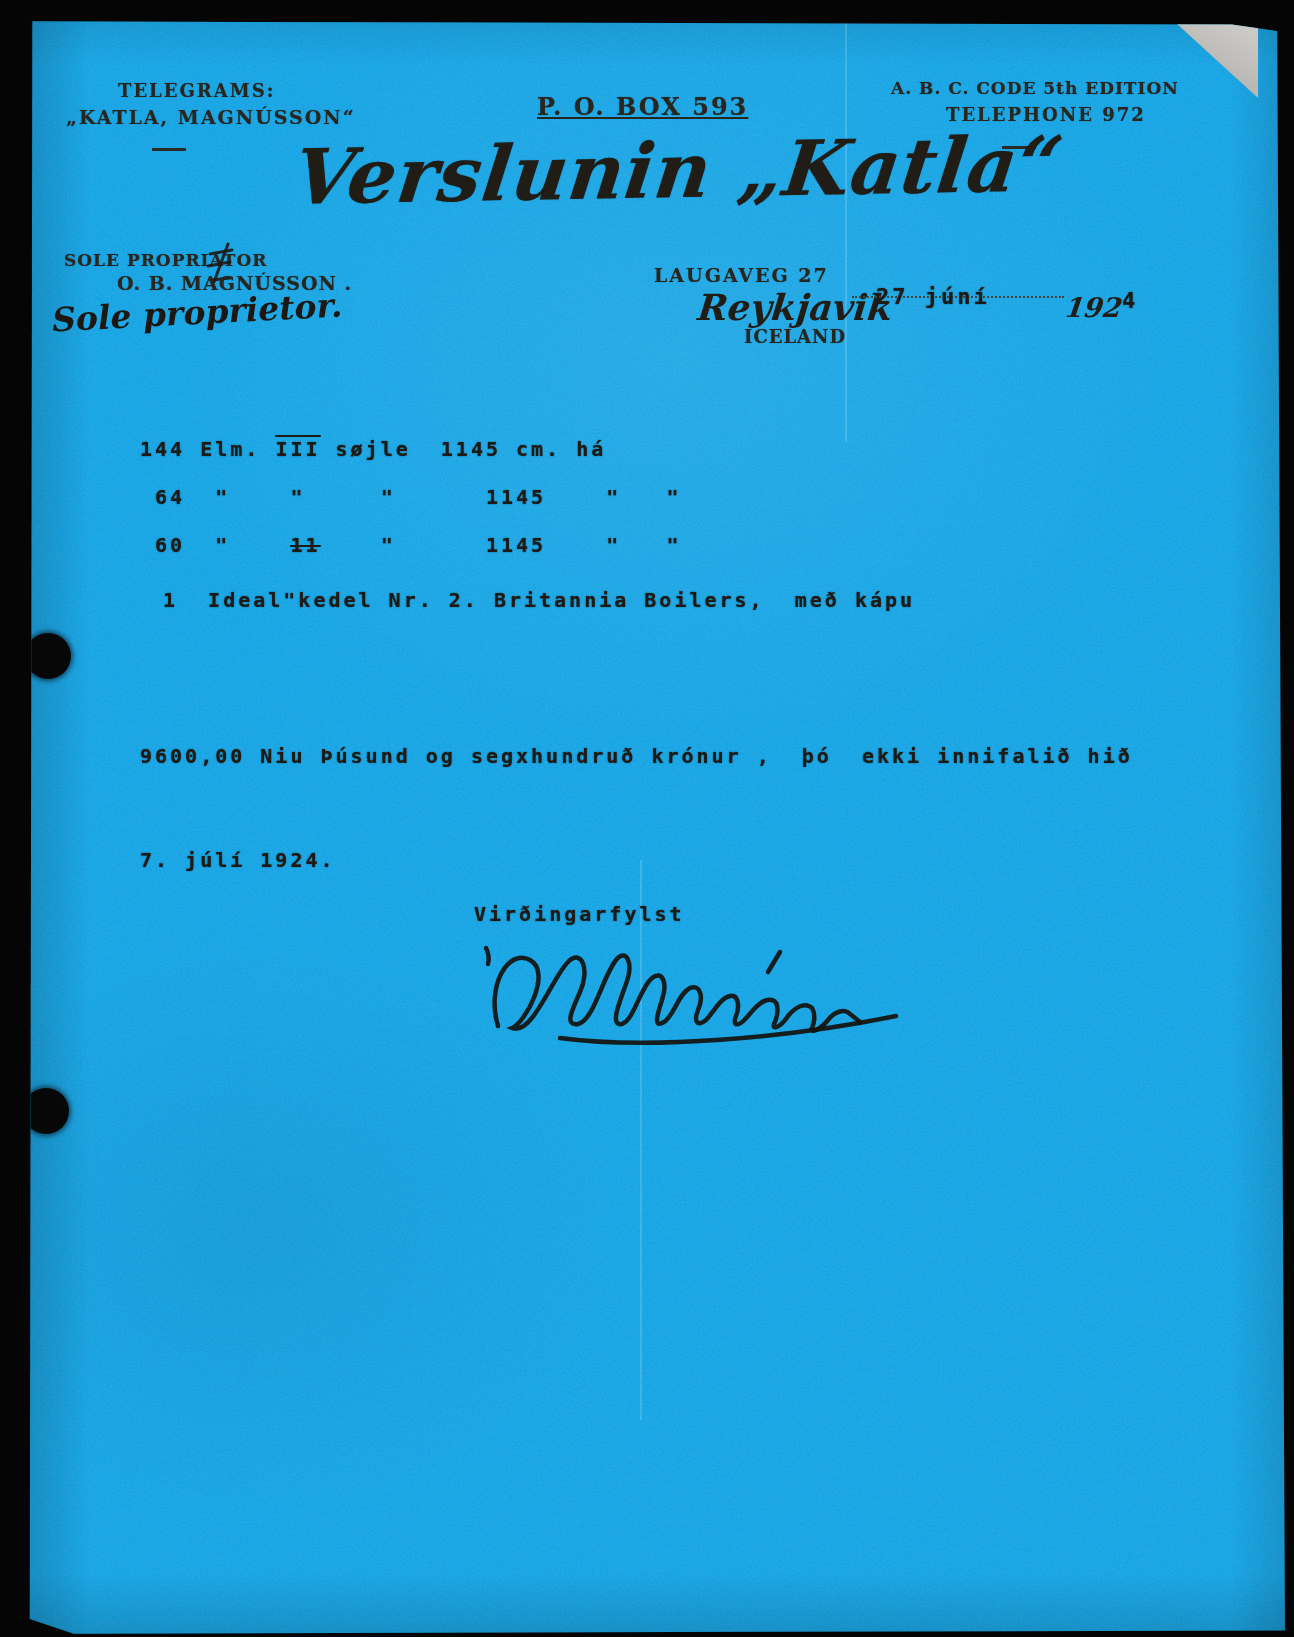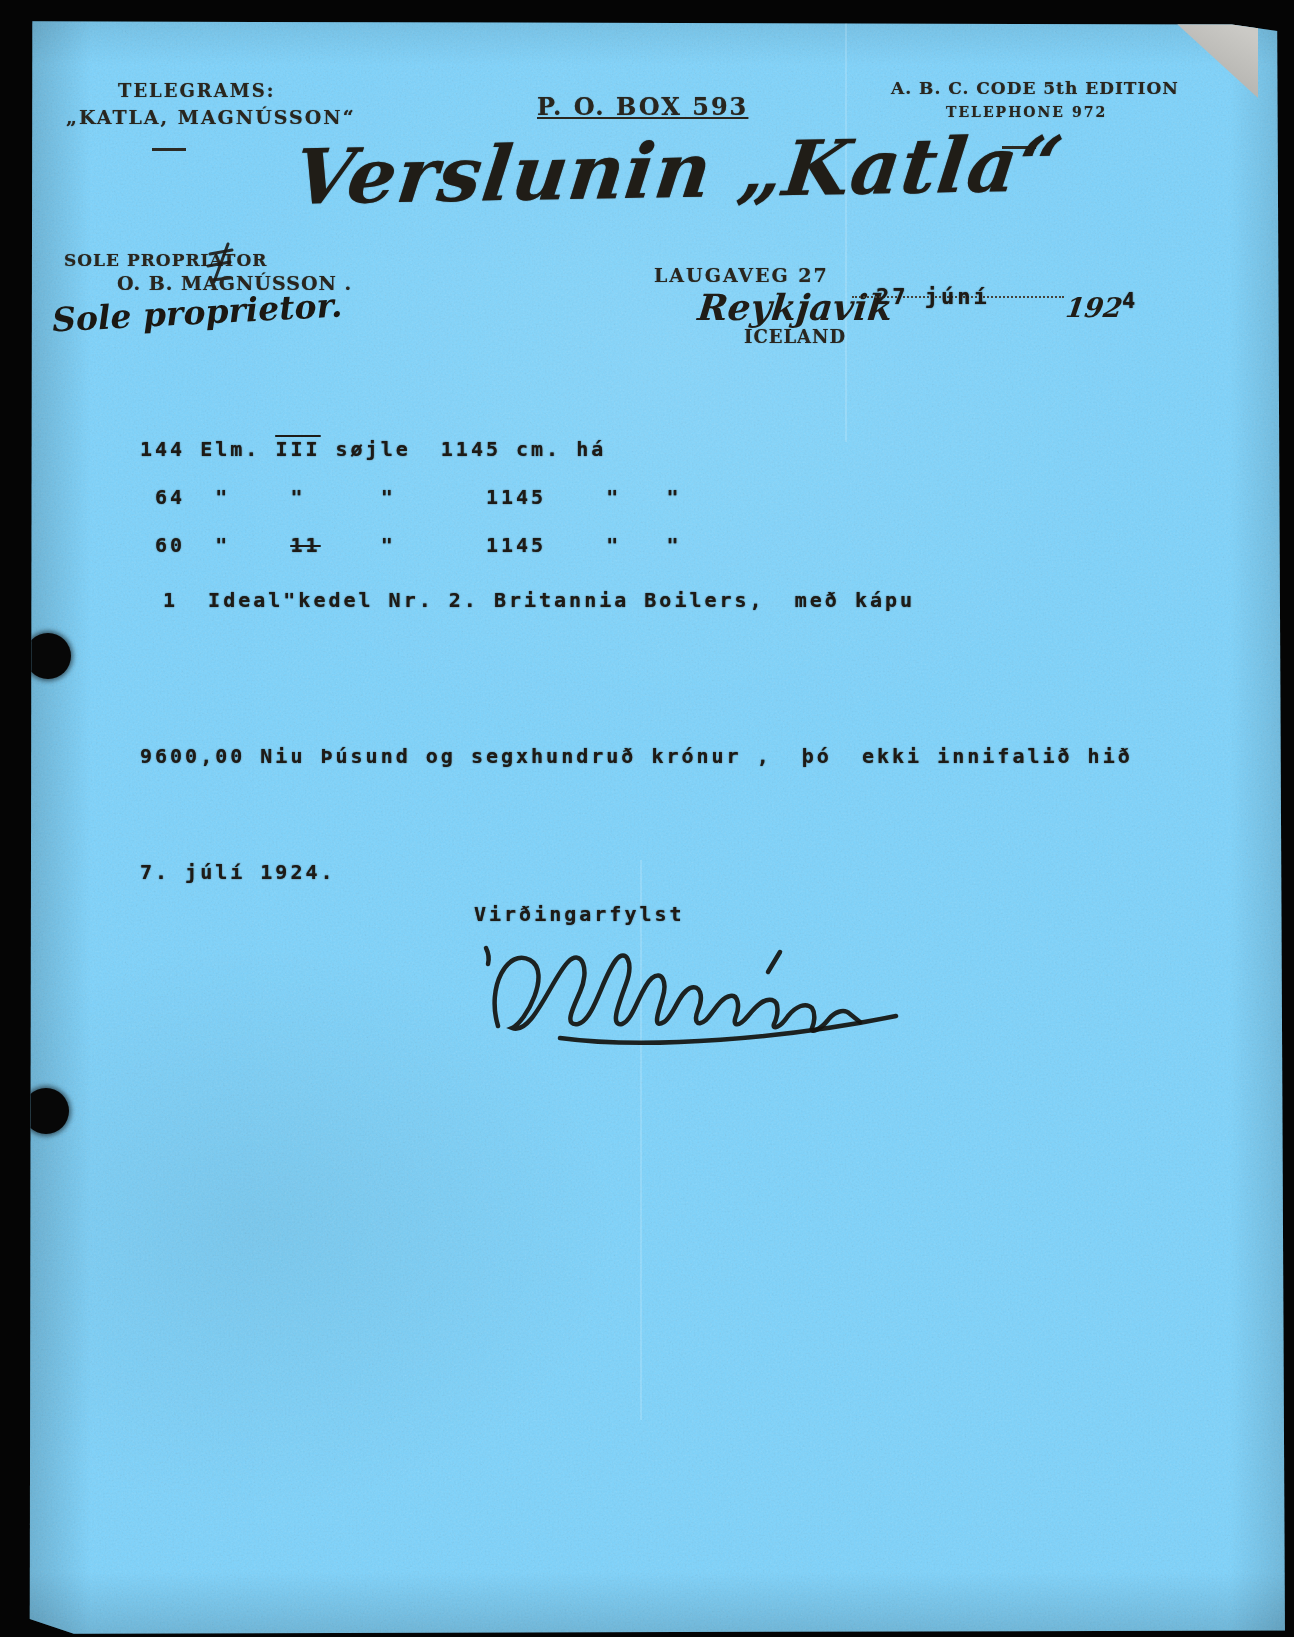--- a/index.html
+++ b/index.html
@@ -4,21 +4,21 @@
 <style>
   html,body { margin:0; padding:0; }
   body {
     width:1294px; height:1637px;
     background:#050505;
     font-family:"Liberation Sans", sans-serif;
     position:relative; overflow:hidden;
   }
   .paper {
     position:absolute; inset:0;
-    background:#7dd3fc;
+    background:#0ea5e9;
     clip-path: polygon(2.5% 1.3%, 95.2% 1.5%, 98.7% 1.9%, 99.3% 99.6%, 5.7% 99.8%, 2.3% 98.9%);
   }
   .noise-layer { position:absolute; inset:0; opacity:.5; }
   .shade {
     position:absolute; inset:0; pointer-events:none;
     background:
       radial-gradient(ellipse 55% 35% at 52% 22%, rgba(255,255,255,0.06), rgba(255,255,255,0) 70%),
       radial-gradient(ellipse 40% 25% at 20% 75%, rgba(0,0,0,0.05), rgba(0,0,0,0) 70%),
       linear-gradient(90deg, rgba(0,0,0,0.22), rgba(0,0,0,0) 7%),
       linear-gradient(270deg, rgba(0,0,0,0.14), rgba(0,0,0,0) 5%),
@@ -99,21 +99,21 @@
   <div class="crease v2"></div>
   <div class="torn-corner"></div>
 
   <div class="abs lh" style="left:118px; top:80px; font-size:18px; letter-spacing:2px;">TELEGRAMS:</div>
   <div class="abs lh" style="left:66px; top:106px; font-size:19px; letter-spacing:2px;">„KATLA, MAGNÚSSON“</div>
   <div class="dash" style="left:152px; top:148px; width:34px;"></div>
 
   <div class="abs lh" style="left:537px; top:92px; font-size:24px; letter-spacing:2px;text-decoration:underline;">P. O. BOX 593</div>
 
   <div class="abs lh" style="left:891px; top:78px; font-size:17px; letter-spacing:1px;">A. B. C. CODE 5th EDITION</div>
-  <div class="abs lh" style="left:946px; top:104px; font-size:14px; letter-spacing:2px;">TELEPHONE 972</div>
+  <div class="abs lh" style="left:946px; top:104px; font-size:18px; letter-spacing:2px;">TELEPHONE 972</div>
   <div class="dash" style="left:1002px; top:146px; width:34px;"></div>
 
   <div class="abs script logo" style="left:296px; top:126px;">Verslunin „Katla“</div>
 
   <div class="abs lh" style="left:64px; top:250px; font-size:17px; letter-spacing:1px;">SOLE PROPRIATOR</div>
   <svg class="abs scribble-svg" style="left:204px; top:240px;" width="34" height="48" viewBox="0 0 34 48">
     <path d="M24,4 L10,42"></path>
       <path d="M6,14 L28,10"></path>
       <path d="M4,26 L26,22"></path>
       <path d="M8,40 L26,38"></path>
@@ -132,21 +132,21 @@
 
   <div class="abs type" style="left:140px; top:437px;"><span>144 Elm. </span><span class="overstruck">III</span><span> søjle  1145 cm. há</span></div>
 
   <div class="abs type" style="left:140px; top:485px;"> 64  "    "     "      1145    "   "</div>
 
   <div class="abs type" style="left:140px; top:533px;"><span> 60  "    </span><span class="struck">11</span><span>    "      1145    "   "</span></div>
 
   <div class="abs type" style="left:163px; top:588px;">1  Ideal"kedel Nr. 2. Britannia Boilers,  með kápu</div>
 
   <div class="abs type" style="left:140px; top:744px;">9600,00 Niu Þúsund og segxhundruð krónur ,  þó  ekki innifalið hið</div>
-  <div class="abs type" style="left:140px; top:848px;margin-top:12px;">7. júlí 1924.</div>
+  <div class="abs type" style="left:140px; top:848px;">7. júlí 1924.</div>
 
   <div class="abs type" style="left:474px; top:902px;">Virðingarfylst</div>
 
   <svg class="abs sig-svg" style="left:468px; top:926px;" width="440" height="128" viewBox="0 0 440 128">
     <path d="M18,22 q4,8 2,16"></path>
     <path d="M30,100 C18,60 40,22 62,34 C84,46 58,96 44,102 C64,110 84,52 100,36
              C114,22 122,44 112,66 C104,84 96,100 110,98 C126,94 134,52 148,34
              C158,22 166,36 158,58 C150,80 142,100 154,98 C166,94 172,62 184,52
              C194,44 200,56 194,74 C188,92 186,102 196,96 C206,90 210,68 222,62
              C232,58 236,70 230,84 C226,94 228,102 238,94 C246,86 252,72 262,70

